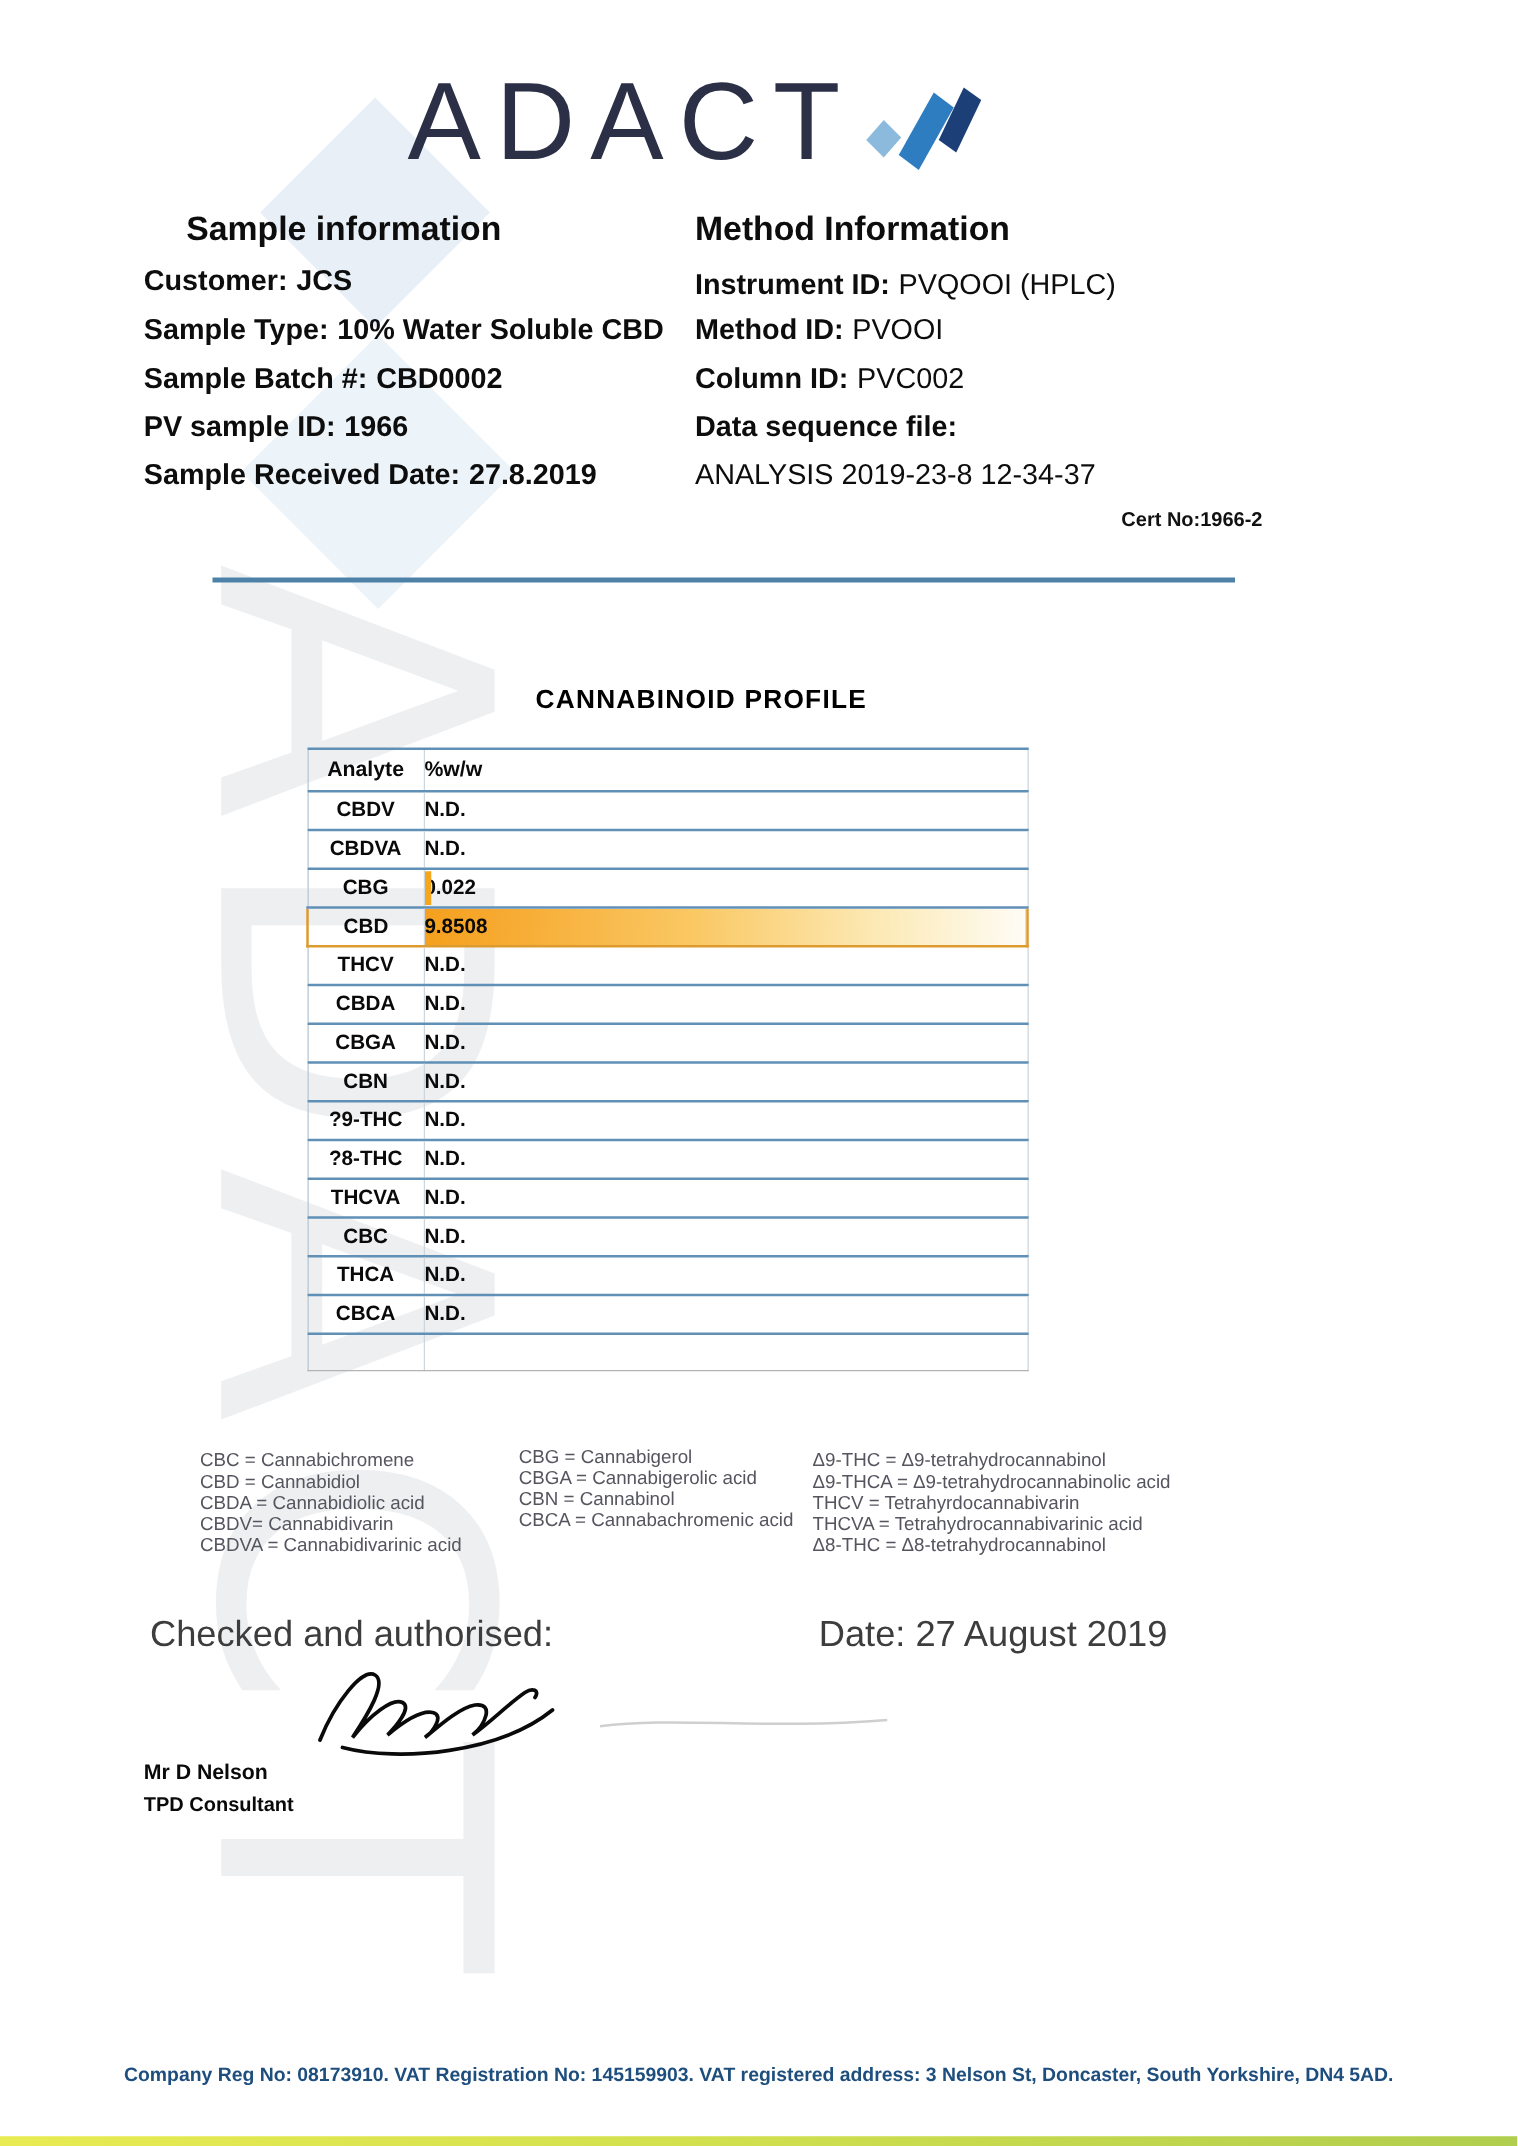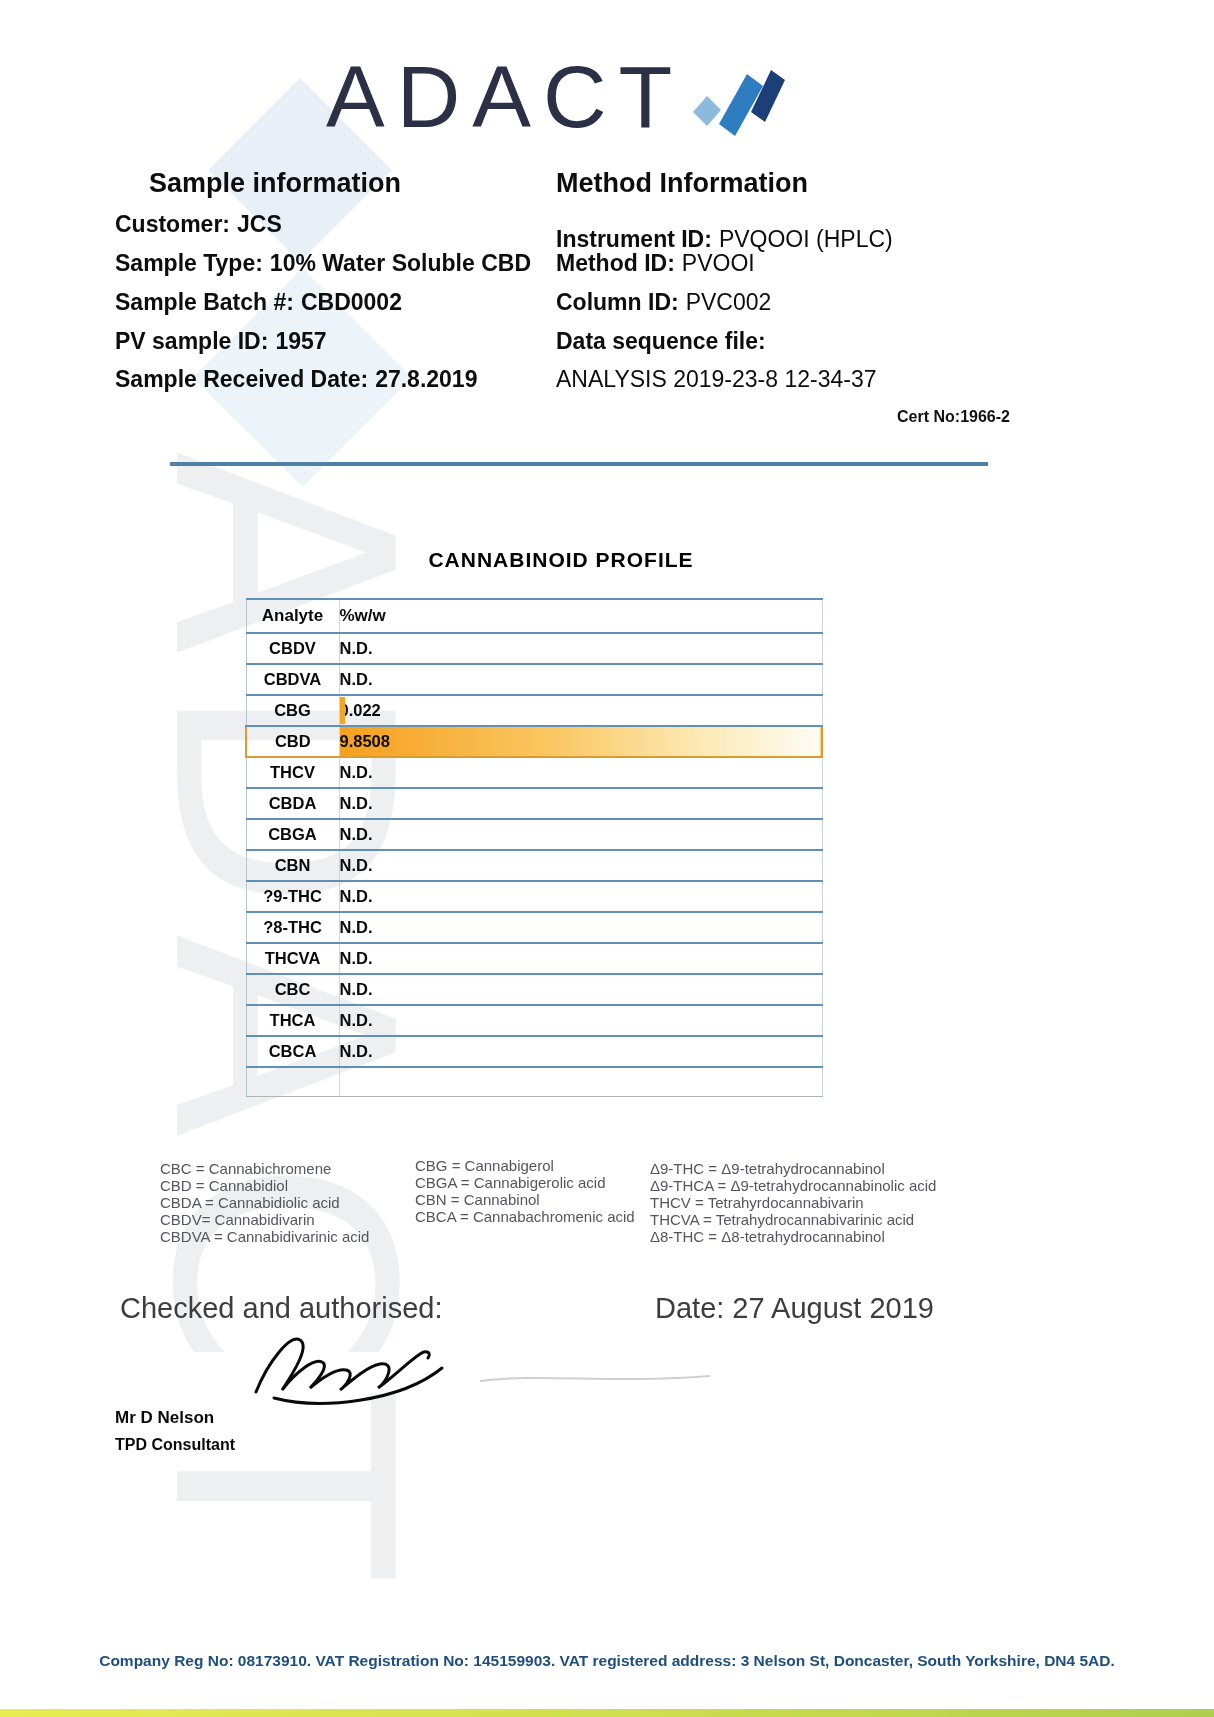--- a/index.html
+++ b/index.html
@@ -89,28 +89,28 @@
 <div class="layer info-line si" style="left:115px;top:211px;">
   <span class="lbl">Customer:</span><span class="val">JCS</span>
 </div>
 <div class="layer info-line si" style="left:115px;top:250px;">
   <span class="lbl">Sample Type:</span><span class="val">10% Water Soluble CBD</span>
 </div>
 <div class="layer info-line si" style="left:115px;top:289px;">
   <span class="lbl">Sample Batch #:</span><span class="val">CBD0002</span>
 </div>
 <div class="layer info-line si" style="left:115px;top:328px;">
-  <span class="lbl">PV sample ID:</span><span class="val">1957</span>
+  <span class="lbl">PV sample ID:</span><span class="val">1966</span>
 </div>
 <div class="layer info-line si" style="left:115px;top:366px;">
   <span class="lbl">Sample Received Date:</span><span class="val">27.8.2019</span>
 </div>
 
 <div class="layer sec-h mi" style="left:556px;top:168px;">Method Information</div>
-<div class="layer info-line mi" style="left:556px;top:226px;">
+<div class="layer info-line mi" style="left:556px;top:214px;">
   <span class="lbl">Instrument ID:</span><span class="val">PVQOOI (HPLC)</span>
 </div>
 <div class="layer info-line mi" style="left:556px;top:250px;">
   <span class="lbl">Method ID:</span><span class="val">PVOOI</span>
 </div>
 <div class="layer info-line mi" style="left:556px;top:289px;">
   <span class="lbl">Column ID:</span><span class="val">PVC002</span>
 </div>
 <div class="layer info-line mi" style="left:556px;top:328px;">
   <span class="lbl">Data sequence file:</span>

